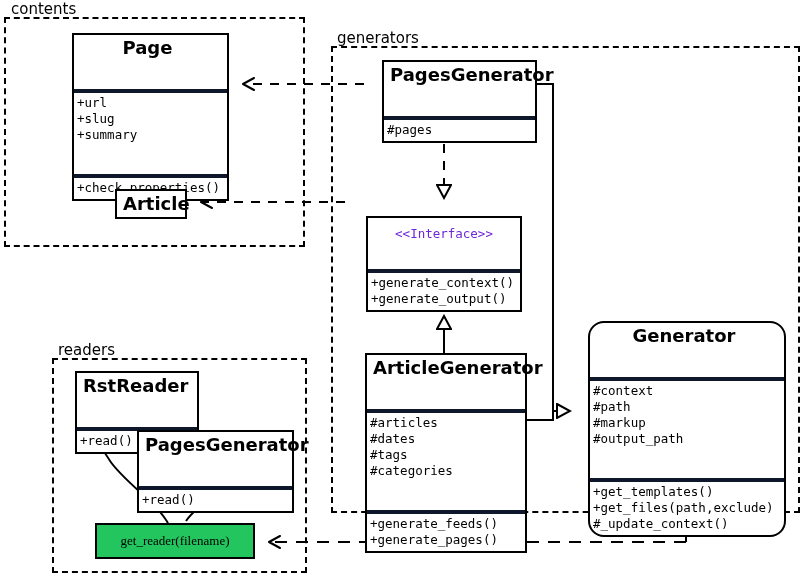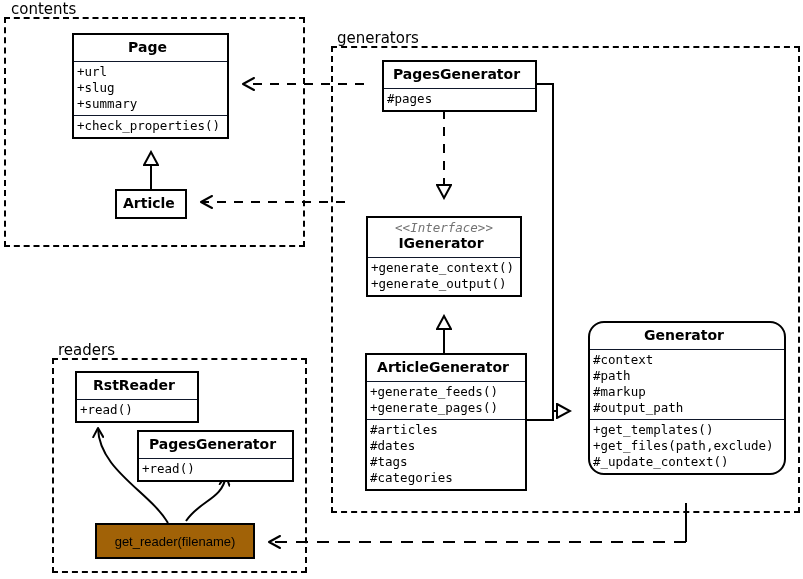--- a/index.html
+++ b/index.html
@@ -8,32 +8,32 @@
 
   
   .package{position:absolute;box-sizing:border-box;background:transparent;}
   .pkg-border{position:absolute;box-sizing:border-box;border:2px dashed #000;}
   .pkg-label{position:absolute;font-family:"DejaVu Sans",sans-serif;font-size:15px;color:#000;
              background:#fff;padding:0 3px;white-space:nowrap;line-height:15px;}
 
   
   .uml{position:absolute;box-sizing:border-box;border:2px solid #000;background:#fff;}
   .uml .sec{box-sizing:border-box;}
-  .uml .sec + .sec{border-top:1px solid #0f172a;}
-  .uml .title{text-align:center;font-weight:bold;font-size:14px;color:#000;
+  .uml .sec + .sec{border-top:4px solid #0f172a;margin-top:28px;}
+  .uml .title{text-align:center;font-weight:bold;font-size:18px;color:#000;
               font-family:"DejaVu Sans",sans-serif;padding:4px 12px 5px 6px;line-height:17px;}
-  .uml .stereo{text-align:center;font-weight:normal;font-size:12.5px;color:#737373;
-               font-family:"DejaVu Sans Mono",monospace;line-height:15px;padding-top:2px;font-style:italic;}
+  .uml .stereo{text-align:center;font-weight:normal;font-size:12.5px;color:#6d28d9;
+               font-family:"DejaVu Sans Mono",monospace;line-height:15px;padding-top:8px;}
   .uml .title.with-stereo{padding-top:0px;}
   .uml .members{font-family:"DejaVu Sans Mono",monospace;font-size:12.5px;color:#000;
                 padding:2px 2px 3px 3px;line-height:16px;}
   .uml .members div{white-space:nowrap;}
-  .simplebox{position:absolute;box-sizing:border-box;border:2px solid #000;background:#a16207;
+  .simplebox{position:absolute;box-sizing:border-box;border:2px solid #000;background:#22c55e;
              display:flex;align-items:center;justify-content:center;
-             font-family:Liberation Sans, sans-serif;font-size:13px;color:#000;}
+             font-family:Liberation Serif, serif;font-size:13px;color:#000;}
 
   
   .svglayer{position:absolute;left:0;top:0;width:803px;height:579px;pointer-events:none;}
 </style>
 </head>
 <body>
 
 <div id="canvas">
 
   <div class="package">
@@ -131,42 +131,41 @@
       <div class="title">PagesGenerator</div>
     </div>
     <div class="sec members">
       <div>#pages</div>
     </div>
   </div>
 
   <div class="uml" style="left:366px;top:216px;width:156px;">
     <div class="sec">
       <div class="stereo">&lt;&lt;Interface&gt;&gt;</div>
-      <div class="title with-stereo">IGenerator</div>
     </div>
     <div class="sec members">
       <div>+generate_context()</div>
       <div>+generate_output()</div>
     </div>
   </div>
 
   <div class="uml" style="left:365px;top:353px;width:162px;">
     <div class="sec">
       <div class="title">ArticleGenerator</div>
-    </div>
-    <div class="sec members">
-      <div>+generate_feeds()</div>
-      <div>+generate_pages()</div>
     </div>
     <div class="sec members">
       <div>#articles</div>
       <div>#dates</div>
       <div>#tags</div>
       <div>#categories</div>
     </div>
+    <div class="sec members">
+      <div>+generate_feeds()</div>
+      <div>+generate_pages()</div>
+    </div>
   </div>
 
   <div class="uml" style="left:588px;top:321px;width:198px;border-radius:16px;">
     <div class="sec">
       <div class="title">Generator</div>
     </div>
     <div class="sec members">
       <div>#context</div>
       <div>#path</div>
       <div>#markup</div>

